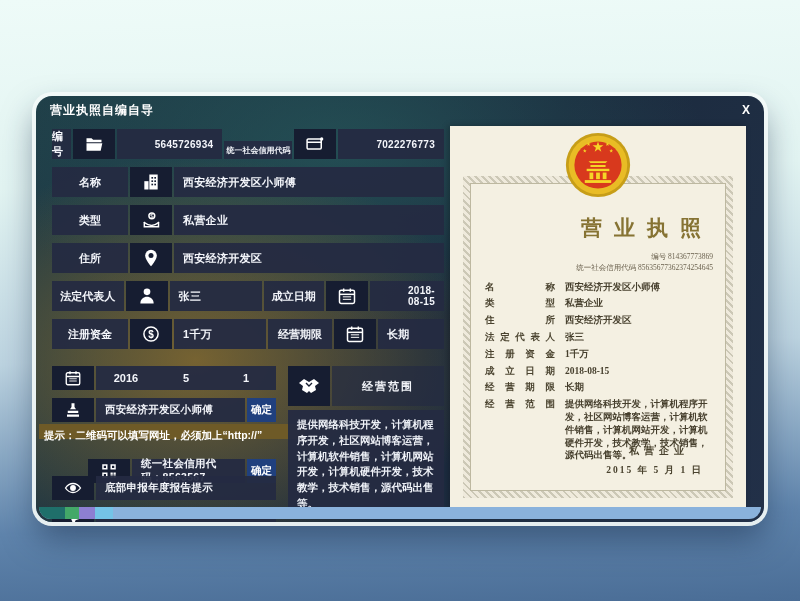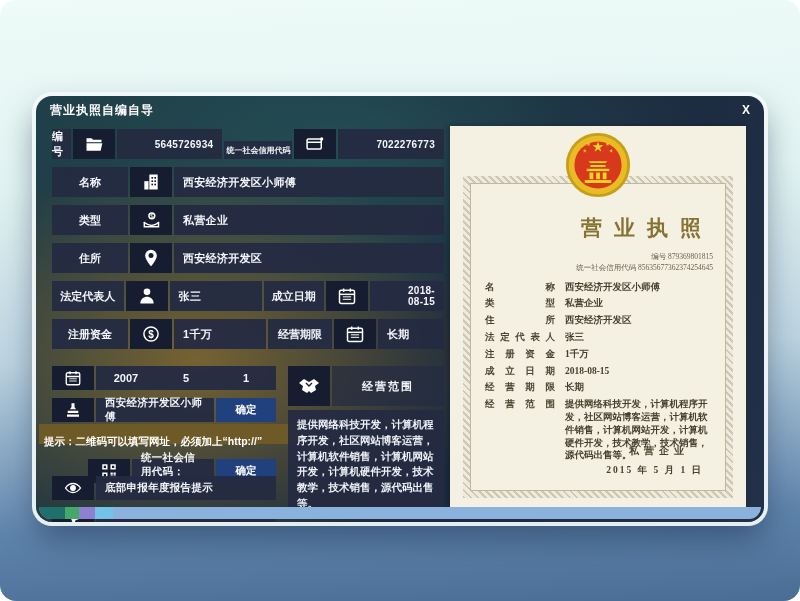--- a/index.html
+++ b/index.html
@@ -1,19 +1,19 @@
 <!DOCTYPE html>
 <html><head>
 <meta charset="utf-8">
 <style>
   * { margin:0; padding:0; box-sizing:border-box; }
   html,body { width:800px; height:601px; }
   body { font-family:"Liberation Sans", sans-serif; overflow:hidden; }
   .page { position:relative; width:800px; height:601px;
-    background:linear-gradient(178deg,#eefbf8 0%,#e2f4f2 30%,#bcd3e0 58%,#5f84ac 85%,#4a6d96 100%);border-radius:16px; }
+    background:linear-gradient(178deg,#eefbf8 0%,#e2f4f2 30%,#bcd3e0 58%,#5f84ac 85%,#4a6d96 100%); }
   
   .window { position:absolute; left:36px; top:96px; width:728px; height:426px;
     border-radius:16px; overflow:hidden;
     background:
       radial-gradient(ellipse 430px 300px at 22% 62%, rgba(143,112,45,.78), rgba(143,112,45,0) 68%),
       radial-gradient(ellipse 520px 260px at 42% 12%, rgba(40,96,96,.6), rgba(0,0,0,0) 70%),
       linear-gradient(120deg,#1f3d47 0%,#1b2b3e 55%,#223048 100%);
     box-shadow:0 0 0 4px rgba(243,250,249,.92), 0 16px 32px rgba(24,44,74,.5); }
   .titlebar { position:absolute; top:0; left:0; right:0; height:28px; display:flex;
     align-items:center; justify-content:space-between; padding:0 14px; z-index:5; }
@@ -34,28 +34,28 @@
   
   .bl { position:absolute; left:16px; top:270px; width:224px; z-index:2; }
   .blrow { display:flex; height:24px; gap:2px; }
   .blrow .tile { width:42px; }
   .blrow .tile svg { width:18px; height:18px; }
   .blrow .val { font-size:10.5px; }
   .r-date { position:absolute; top:0; left:0; right:0; }
   .r-stamp { position:absolute; top:32px; left:0; right:0; }
   .hintbar { position:absolute; top:58px; left:-13px; width:266px; height:15px;
     background:#6e5a27; color:#fff; font-size:10.5px; font-weight:700;
-    line-height:15px; padding:10px 5px; white-space:nowrap; z-index:3; }
+    line-height:15px; padding:4px 5px; white-space:nowrap; z-index:3; }
   .r-qr { position:absolute; top:93px; left:0; right:0;padding-left:36px; }
   .r-eye { position:absolute; top:110px; left:0; right:0; }
   .r-ptr { position:absolute; top:142px; left:0; right:0; }
   .datebox { flex:1; display:flex; align-items:center; background:rgba(36,43,66,.94);
     color:#f3f5fa; font-size:11px; font-weight:700; }
   .datebox span { flex:1; text-align:center; }
-  .okbtn { flex:none; width:60px; background:#20407e; color:#fff; font-size:10.5px;
+  .okbtn { flex:none; width:29px; background:#20407e; color:#fff; font-size:10.5px;
     font-weight:700; display:flex; align-items:center; justify-content:center; cursor:pointer; }
   
   .scope { position:absolute; left:252px; top:270px; width:156px; z-index:2; }
   .scope-head { display:flex; gap:2px; height:40px; }
   .scope-head .tile { width:42px; }
   .scope-head .tile svg { width:24px; height:24px; }
   .scope-title { flex:1; background:rgba(36,43,66,.7); color:#f3f5fa; display:flex;
     align-items:center; justify-content:center; font-size:11px; font-weight:700; letter-spacing:2px; }
   .scope-body { margin-top:4px; background:rgba(36,43,66,.94); color:#eef1f7;
     font-size:10.5px; font-weight:600; line-height:1.5; padding:7px 9px; height:108px; }
@@ -222,21 +222,21 @@
               <line x1="3" y1="10" x2="21" y2="10"></line>
               <line x1="8" y1="3" x2="8" y2="7"></line>
               <line x1="16" y1="3" x2="16" y2="7"></line>
               <g stroke-width="1.2">
                 <line x1="7" y1="13" x2="17" y2="13"></line>
                 <line x1="7" y1="16" x2="17" y2="16"></line>
               </g>
             </svg>
         </div>
         <div class="datebox">
-          <span>2007</span>
+          <span>2016</span>
           <span>5</span>
           <span>1</span>
         </div>
       </div>
 
       <div class="blrow r-stamp">
         <div class="cell tile">
           <svg viewBox="0 0 24 24" fill="currentColor">
               <path d="M10 3h4v5l2 3H8l2-3z"></path>
               <rect x="5" y="13" width="14" height="3"></rect>
@@ -320,21 +320,21 @@
             <rect x="34" y="44" width="4" height="7"></rect>
             <rect x="41" y="44" width="4" height="7"></rect>
           <rect x="22" y="52" width="28" height="3"></rect>
         </g>
       </svg>
 
       <div class="lframe">
         <div class="linner">
           <div class="lic-title">营业执照</div>
           <div class="serials">
-            <div>编号 879369801815</div>
+            <div>编号 814367773869</div>
             <div>统一社会信用代码 85635677362374254645</div>
           </div>
           <div class="lfields">
             <div class="lfrow">
               <span class="lflab">名称</span>
               <span class="lfval">西安经济开发区小师傅</span>
             </div>
             <div class="lfrow">
               <span class="lflab">类型</span>
               <span class="lfval">私营企业</span>

